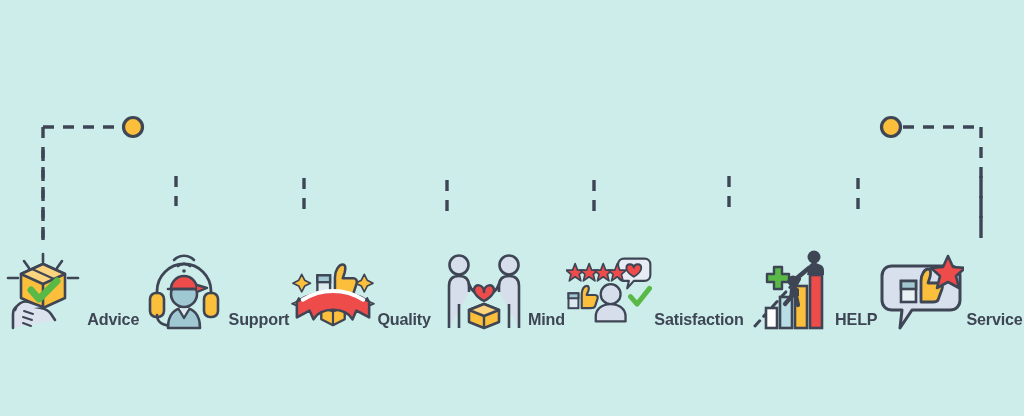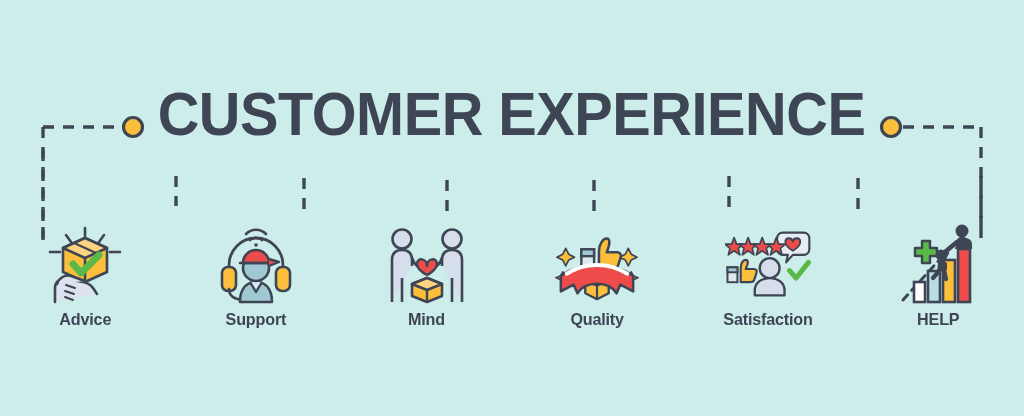--- a/index.html
+++ b/index.html
@@ -31,21 +31,21 @@
   
   #connectors{position:absolute;left:0;top:0;width:1024px;height:416px;pointer-events:none;}
 
   
   #row{
     position:absolute;left:0;top:212px;width:1024px;height:118px;
     display:flex;align-items:flex-end;
   }
   .cell{
     flex:1 1 0;
-    display:flex;flex-direction:column;align-items:center;justify-content:flex-end;
+    display:flex;flex-direction:row;align-items:flex-end;justify-content:flex-end;
     height:118px;
   }
   .icon-box{
     width:86px;height:84px;
     display:flex;align-items:flex-end;justify-content:center;
   }
   .icon-box svg{display:block;}
   .label{
     margin-top:6px;
     font-size:17px;
@@ -78,23 +78,20 @@
       <path d="M594,180 L594,212" stroke-dasharray="11 9"></path>
       <path d="M729,176 L729,212" stroke-dasharray="11 9"></path>
       <path d="M858,178 L858,210" stroke-dasharray="11 9"></path>
       <path d="M981,176 L981,236" stroke-dasharray="11 9"></path>
     </g>
 
     <circle cx="133" cy="127" r="9.5" fill="#FBBF3C" stroke="#3E4555" stroke-width="3.2"></circle>
     <circle cx="891" cy="127" r="9.5" fill="#FBBF3C" stroke="#3E4555" stroke-width="3.2"></circle>
   </svg>
 
-  <div id="title-wrap">
-    <div id="title">CUSTOMER EXPERIENCE</div>
-  </div>
 
   <div id="row">
 
     <div class="cell">
       <div class="icon-box">
         <svg width="80" height="82" viewBox="0 0 80 82">
           <g stroke="#3E4555" stroke-width="2.6" fill="none" stroke-linecap="round" stroke-linejoin="round">
 
             <path d="M40,6 L40,14"></path>
             <path d="M21,13 L26,20"></path>
@@ -152,47 +149,20 @@
           <path d="M27,43 A13,13 0 0 1 53,43 Z" fill="#EE4B4B" stroke="#3E4555" stroke-width="2.6" stroke-linejoin="round"></path>
           <path d="M24,43 L56,43" stroke="#3E4555" stroke-width="2.6" stroke-linecap="round"></path>
           <path d="M53,39 L63,42 L53,46" fill="#EE4B4B" stroke="#3E4555" stroke-width="2.4" stroke-linejoin="round"></path>
         </svg>
       </div>
       <div class="label">Support</div>
     </div>
 
     <div class="cell">
       <div class="icon-box">
-        <svg width="80" height="78" viewBox="0 0 80 78">
-
-          <circle cx="15" cy="13" r="9.5" fill="#D6DEEC" stroke="#3E4555" stroke-width="2.6"></circle>
-          <path d="M5,76 L5,34 C5,27 9,24 15,24 C21,24 25,27 25,34 L25,40" fill="#D6DEEC" stroke="#3E4555" stroke-width="2.6" stroke-linejoin="round"></path>
-          <path d="M15,52 L15,76" stroke="#3E4555" stroke-width="2.6"></path>
-
-          <circle cx="65" cy="13" r="9.5" fill="#D6DEEC" stroke="#3E4555" stroke-width="2.6"></circle>
-          <path d="M75,76 L75,34 C75,27 71,24 65,24 C59,24 55,27 55,34 L55,40" fill="#D6DEEC" stroke="#3E4555" stroke-width="2.6" stroke-linejoin="round"></path>
-          <path d="M65,52 L65,76" stroke="#3E4555" stroke-width="2.6"></path>
-
-          <path d="M25,32 C28,40 32,43 38,43" fill="none" stroke="#3E4555" stroke-width="2.6" stroke-linecap="round"></path>
-          <path d="M55,32 C52,40 48,43 42,43" fill="none" stroke="#3E4555" stroke-width="2.6" stroke-linecap="round"></path>
-          <path d="M26,36 L33,41" fill="none" stroke="#3E4555" stroke-width="2.2" stroke-linecap="round"></path>
-          <path d="M54,36 L47,41" fill="none" stroke="#3E4555" stroke-width="2.2" stroke-linecap="round"></path>
-
-          <path d="M40,40 C40,32 30,31 30,38 C30,44 40,49 40,49 C40,49 50,44 50,38 C50,31 40,32 40,40 Z" fill="#EE4B4B" stroke="#3E4555" stroke-width="2.4" stroke-linejoin="round"></path>
-
-          <polygon points="40,52 55,58 55,70 40,76 25,70 25,58" fill="#FBBF3C" stroke="#3E4555" stroke-width="2.6" stroke-linejoin="round"></polygon>
-          <polygon points="40,52 55,58 40,64 25,58" fill="#FCD37E" stroke="#3E4555" stroke-width="2.6" stroke-linejoin="round"></polygon>
-          <path d="M40,64 L40,76" stroke="#3E4555" stroke-width="2.4"></path>
-        </svg>
-      </div>
-      <div class="label">Mind</div>
-    </div>
-
-    <div class="cell">
-      <div class="icon-box">
         <svg width="88" height="80" viewBox="0 0 88 80">
 
           <g fill="#FBBF3C" stroke="#3E4555" stroke-width="1.7" stroke-linejoin="round">
             <polygon points="12,24 15,30 21,33 15,36 12,42 9,36 3,33 9,30"></polygon>
             <polygon points="76,24 79,30 85,33 79,36 76,42 73,36 67,33 73,30"></polygon>
             <polygon points="9,48 11,52 16,54 11,56 9,61 7,56 2,54 7,52"></polygon>
             <polygon points="79,48 81,52 86,54 81,56 79,61 77,56 72,54 77,52"></polygon>
           </g>
 
           <rect x="28" y="25" width="13" height="23" fill="#DCE9EE" stroke="#3E4555" stroke-width="2.4"></rect>
@@ -204,20 +174,47 @@
           <polygon points="44,52 56,57 44,62 32,57" fill="#FCD37E" stroke="#3E4555" stroke-width="2.4" stroke-linejoin="round"></polygon>
           <path d="M44,62 L44,76" stroke="#3E4555" stroke-width="2.2"></path>
 
           <path d="M7,52 L7,68 L20,61 L24,70 C32,57 56,57 64,70 L68,61 L81,68 L81,52 C62,38 26,38 7,52 Z" fill="#EE4B4B" stroke="#3E4555" stroke-width="2.6" stroke-linejoin="round"></path>
           <path d="M13,50 C32,38 56,38 75,50" fill="none" stroke="#FFFFFF" stroke-width="4" stroke-linecap="round"></path>
         </svg>
       </div>
       <div class="label">Quality</div>
     </div>
 
+    <div class="cell">
+      <div class="icon-box">
+        <svg width="80" height="78" viewBox="0 0 80 78">
+
+          <circle cx="15" cy="13" r="9.5" fill="#D6DEEC" stroke="#3E4555" stroke-width="2.6"></circle>
+          <path d="M5,76 L5,34 C5,27 9,24 15,24 C21,24 25,27 25,34 L25,40" fill="#D6DEEC" stroke="#3E4555" stroke-width="2.6" stroke-linejoin="round"></path>
+          <path d="M15,52 L15,76" stroke="#3E4555" stroke-width="2.6"></path>
+
+          <circle cx="65" cy="13" r="9.5" fill="#D6DEEC" stroke="#3E4555" stroke-width="2.6"></circle>
+          <path d="M75,76 L75,34 C75,27 71,24 65,24 C59,24 55,27 55,34 L55,40" fill="#D6DEEC" stroke="#3E4555" stroke-width="2.6" stroke-linejoin="round"></path>
+          <path d="M65,52 L65,76" stroke="#3E4555" stroke-width="2.6"></path>
+
+          <path d="M25,32 C28,40 32,43 38,43" fill="none" stroke="#3E4555" stroke-width="2.6" stroke-linecap="round"></path>
+          <path d="M55,32 C52,40 48,43 42,43" fill="none" stroke="#3E4555" stroke-width="2.6" stroke-linecap="round"></path>
+          <path d="M26,36 L33,41" fill="none" stroke="#3E4555" stroke-width="2.2" stroke-linecap="round"></path>
+          <path d="M54,36 L47,41" fill="none" stroke="#3E4555" stroke-width="2.2" stroke-linecap="round"></path>
+
+          <path d="M40,40 C40,32 30,31 30,38 C30,44 40,49 40,49 C40,49 50,44 50,38 C50,31 40,32 40,40 Z" fill="#EE4B4B" stroke="#3E4555" stroke-width="2.4" stroke-linejoin="round"></path>
+
+          <polygon points="40,52 55,58 55,70 40,76 25,70 25,58" fill="#FBBF3C" stroke="#3E4555" stroke-width="2.6" stroke-linejoin="round"></polygon>
+          <polygon points="40,52 55,58 40,64 25,58" fill="#FCD37E" stroke="#3E4555" stroke-width="2.6" stroke-linejoin="round"></polygon>
+          <path d="M40,64 L40,76" stroke="#3E4555" stroke-width="2.4"></path>
+        </svg>
+      </div>
+      <div class="label">Mind</div>
+    </div>
+
 
     <div class="cell">
       <div class="icon-box">
         <svg width="104" height="80" viewBox="0 0 104 80">
 
           <path d="M70,2 L95,2 C99,2 102,5 102,9 L102,22 C102,26 99,29 95,29 L82,29 L74,38 L76,29 L70,29 C66,29 63,26 63,22 L63,9 C63,5 66,2 70,2 Z" fill="#E7ECF4" stroke="#3E4555" stroke-width="2.6" stroke-linejoin="round"></path>
           <path d="M82,24 C82,24 73,19 73,13 C73,8 81,7 82,13 C83,7 91,8 91,13 C91,19 82,24 82,24 Z" fill="#EE4B4B" stroke="#3E4555" stroke-width="2.2" stroke-linejoin="round"></path>
 
           <g fill="#EE4B4B" stroke="#3E4555" stroke-width="2" stroke-linejoin="round">
             <polygon points="11,8 14,16 22,16 16,21 18,29 11,24 4,29 6,21 0,16 8,16"></polygon>
@@ -260,15 +257,31 @@
           <circle cx="42" cy="35" r="5.5" fill="#3E4555"></circle>
           <path d="M38,52 L39,43 C40,41 43,40 45,41 L48,43 L48,50" fill="#3E4555"></path>
           <path d="M43,42 L48,33" stroke="#3E4555" stroke-width="4.2" fill="none" stroke-linecap="round"></path>
           <path d="M41,50 L34,58" stroke="#3E4555" stroke-width="4.2" fill="none" stroke-linecap="round"></path>
           <path d="M45,50 L47,59" stroke="#3E4555" stroke-width="4.2" fill="none" stroke-linecap="round"></path>
         </svg>
       </div>
       <div class="label">HELP</div>
     </div>
 
+    <div class="cell">
+      <div class="icon-box">
+        <svg width="84" height="76" viewBox="0 0 84 76">
+
+          <path d="M12,12 L70,12 C76,12 80,16 80,22 L80,46 C80,52 76,56 70,56 L32,56 L20,74 L22,56 L12,56 C6,56 2,52 2,46 L2,22 C2,16 6,12 12,12 Z" fill="#D7E0EC" stroke="#3E4555" stroke-width="3" stroke-linejoin="round"></path>
+
+          <rect x="21" y="27" width="15" height="21" fill="#E8F1F4" stroke="#3E4555" stroke-width="2.6"></rect>
+          <rect x="21" y="27" width="15" height="8" fill="#9FC8D2" stroke="#3E4555" stroke-width="2.6"></rect>
+
+          <path d="M41,48 L41,27 C41,20 45,15 48,15 C51,15 51,19 50,23 L48,29 L59,29 C62,29 63,32 62,35 L58,46 C57,48 55,48 53,48 Z" fill="#FBBF3C" stroke="#3E4555" stroke-width="2.8" stroke-linejoin="round"></path>
+
+          <polygon points="68,2 73,13 85,14 76,22 79,34 68,28 57,34 60,22 51,14 63,13" fill="#EE4B4B" stroke="#3E4555" stroke-width="2.6" stroke-linejoin="round"></polygon>
+        </svg>
+      </div>
+      <div class="label">Service</div>
+    </div>
 
   </div>
 </div>
 
 </body></html>

